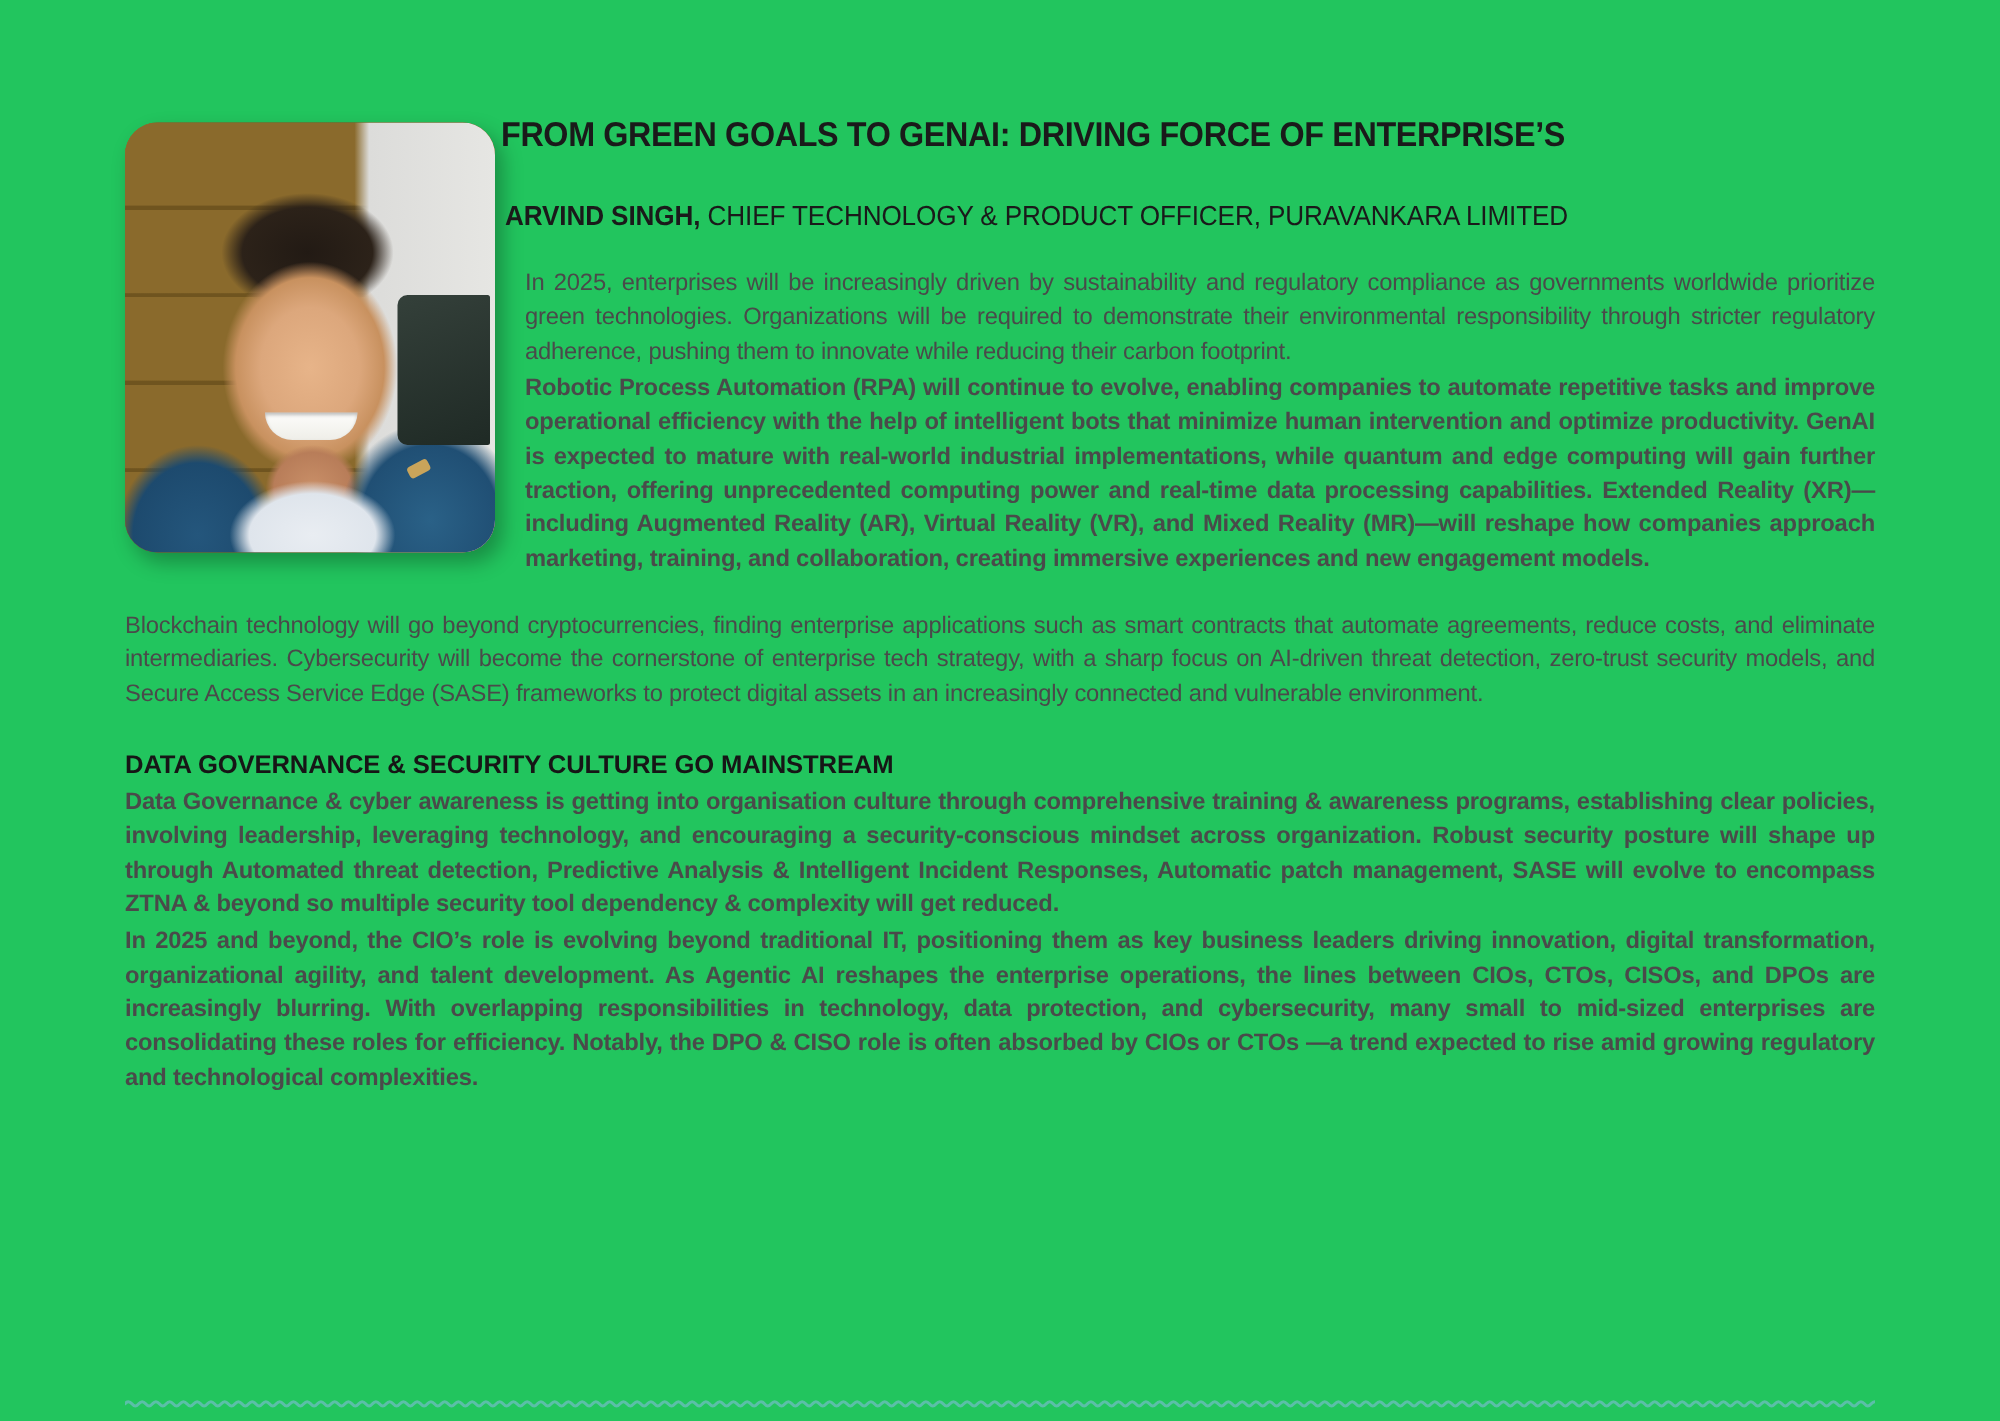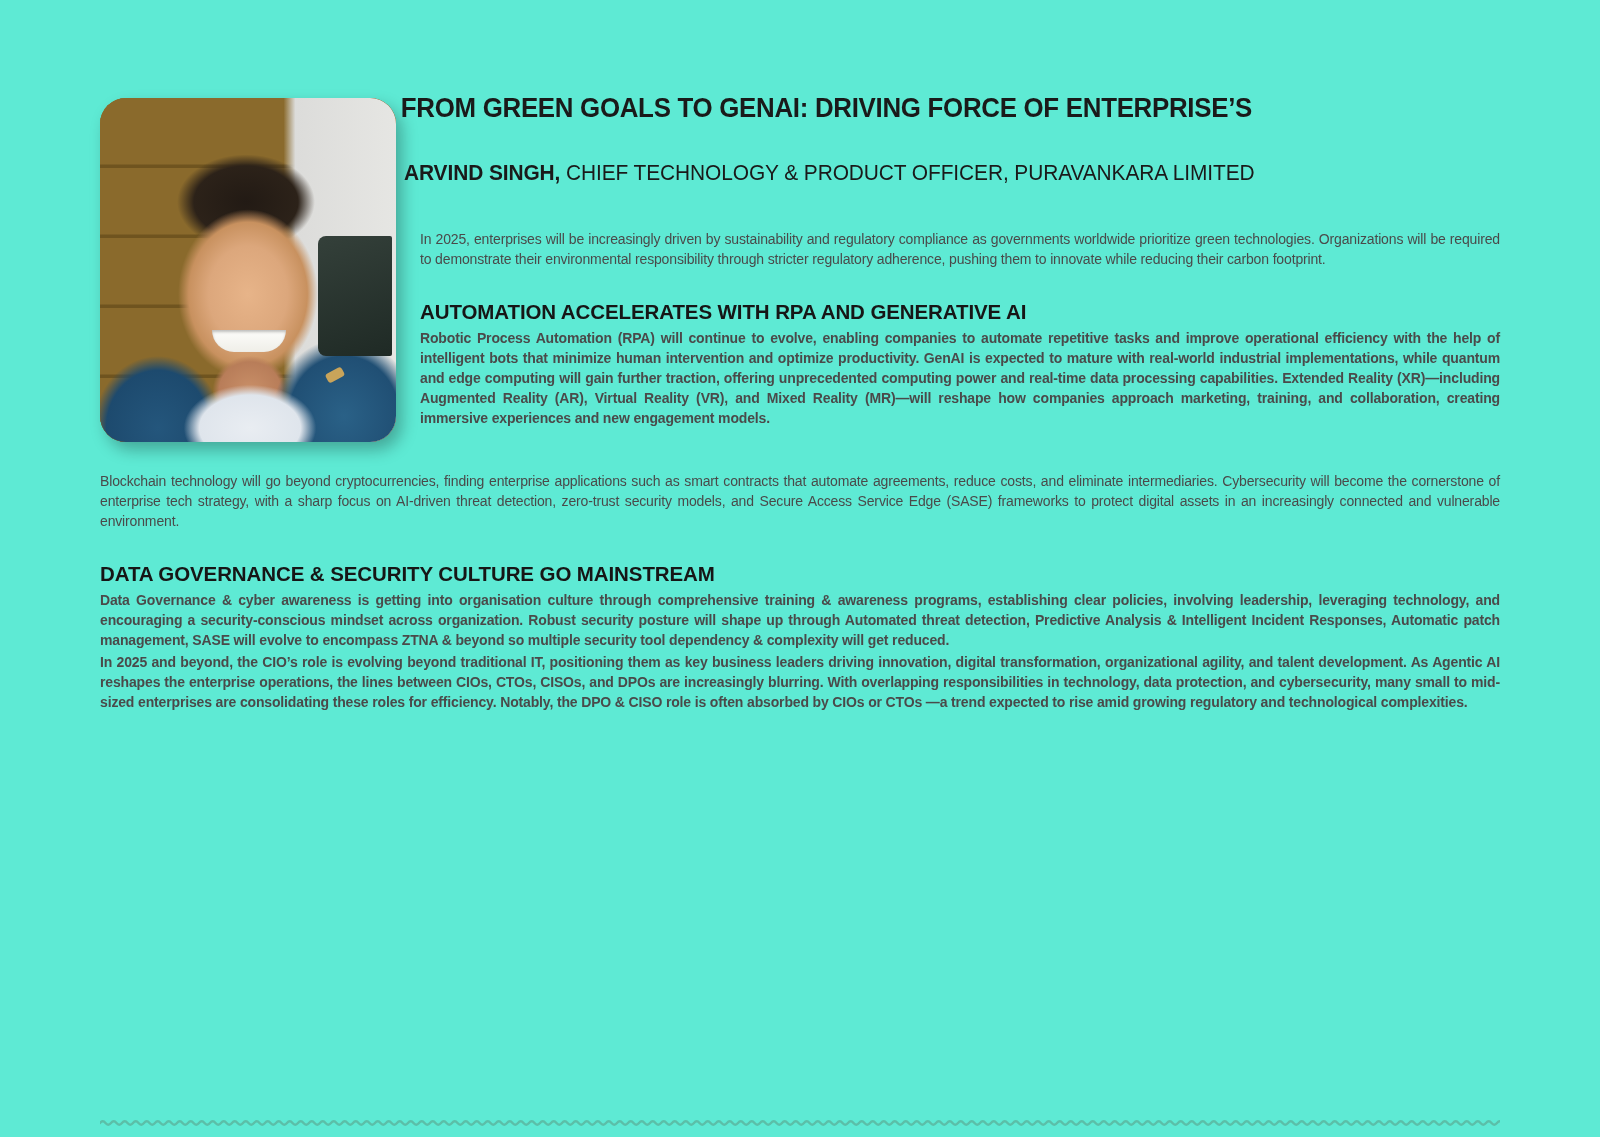--- a/index.html
+++ b/index.html
@@ -14,21 +14,21 @@
     overflow: hidden;
     font-family: "Liberation Sans", sans-serif;
     color: #3b3b3b;
   }
 
   .page {
     position: absolute;
     left: 0; top: 0;
     width: 1600px;
     height: 1137px;
-    background: #5eead4;
+    background: #22c55e;
   }
 
   .content {
     position: absolute;
     left: 100px;
     top: 92px;
     width: 1400px;
   }
 
   
@@ -123,22 +123,22 @@
     line-height: 1.2;
     color: #1a1a1a;
     letter-spacing: -0.1px;
     transform: scaleX(0.95);
     transform-origin: left center;
   }
   .byline .name { font-weight: 700; }
   .byline .role { font-weight: 400; }
 
   p.body {
-    margin: 42px 0 0 0;
-    font-size: 14px;
+    margin: 26px 0 0 0;
+    font-size: 19px;
     line-height: 1.44;
     color: #4a4a4a;
     text-align: justify;
     letter-spacing: -0.15px;
     font-weight: 400;
   }
   p.body.tight { margin-top: 2px; font-weight: bold; }
 
   h2.section {
     margin: 30px 0 0 0;
@@ -176,21 +176,20 @@
     </div>
 
     <h1 class="headline">FROM GREEN GOALS TO GENAI: DRIVING FORCE OF ENTERPRISE’S</h1>
 
     <div class="byline">
       <span class="name">ARVIND SINGH,</span><span class="role"> CHIEF TECHNOLOGY &amp; PRODUCT OFFICER, PURAVANKARA LIMITED</span>
     </div>
 
     <p class="body">In 2025, enterprises will be increasingly driven by sustainability and regulatory compliance as governments worldwide prioritize green technologies. Organizations will be required to demonstrate their environmental responsibility through stricter regulatory adherence, pushing them to innovate while reducing their carbon footprint.</p>
 
-    <h2 class="section">AUTOMATION ACCELERATES WITH RPA AND GENERATIVE AI</h2>
     <p class="body tight">Robotic Process Automation (RPA) will continue to evolve, enabling companies to automate repetitive tasks and improve operational efficiency with the help of intelligent bots that minimize human intervention and optimize productivity. GenAI is expected to mature with real-world industrial implementations, while quantum and edge computing will gain further traction, offering unprecedented computing power and real-time data processing capabilities. Extended Reality (XR)—including Augmented Reality (AR), Virtual Reality (VR), and Mixed Reality (MR)—will reshape how companies approach marketing, training, and collaboration, creating immersive experiences and new engagement models.</p>
 
     <p class="body">Blockchain technology will go beyond cryptocurrencies, finding enterprise applications such as smart contracts that automate agreements, reduce costs, and eliminate intermediaries. Cybersecurity will become the cornerstone of enterprise tech strategy, with a sharp focus on AI-driven threat detection, zero-trust security models, and Secure Access Service Edge (SASE) frameworks to protect digital assets in an increasingly connected and vulnerable environment.</p>
 
     <h2 class="section">DATA GOVERNANCE &amp; SECURITY CULTURE GO MAINSTREAM</h2>
     <p class="body tight">Data Governance &amp; cyber awareness is getting into organisation culture through comprehensive training &amp; awareness programs, establishing clear policies, involving leadership, leveraging technology, and encouraging a security-conscious mindset across organization. Robust security posture will shape up through Automated threat detection, Predictive Analysis &amp; Intelligent Incident Responses, Automatic patch management, SASE will evolve to encompass ZTNA &amp; beyond so multiple security tool dependency &amp; complexity will get reduced.</p>
 
     <p class="body tight">In 2025 and beyond, the CIO’s role is evolving beyond traditional IT, positioning them as key business leaders driving innovation, digital transformation, organizational agility, and talent development. As Agentic AI reshapes the enterprise operations, the lines between CIOs, CTOs, CISOs, and DPOs are increasingly blurring. With overlapping responsibilities in technology, data protection, and cybersecurity, many small to mid-sized enterprises are consolidating these roles for efficiency. Notably, the DPO &amp; CISO role is often absorbed by CIOs or CTOs —a trend expected to rise amid growing regulatory and technological complexities.</p>
 
   </div>

